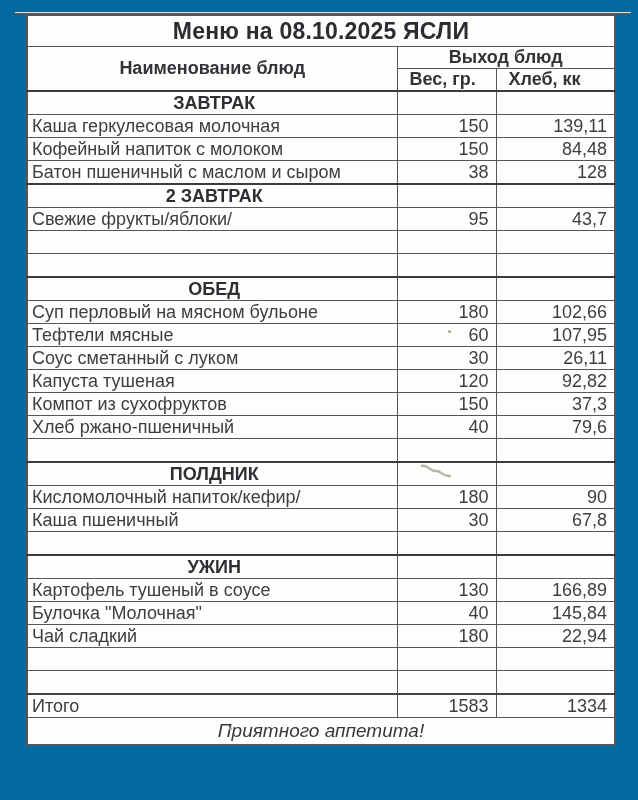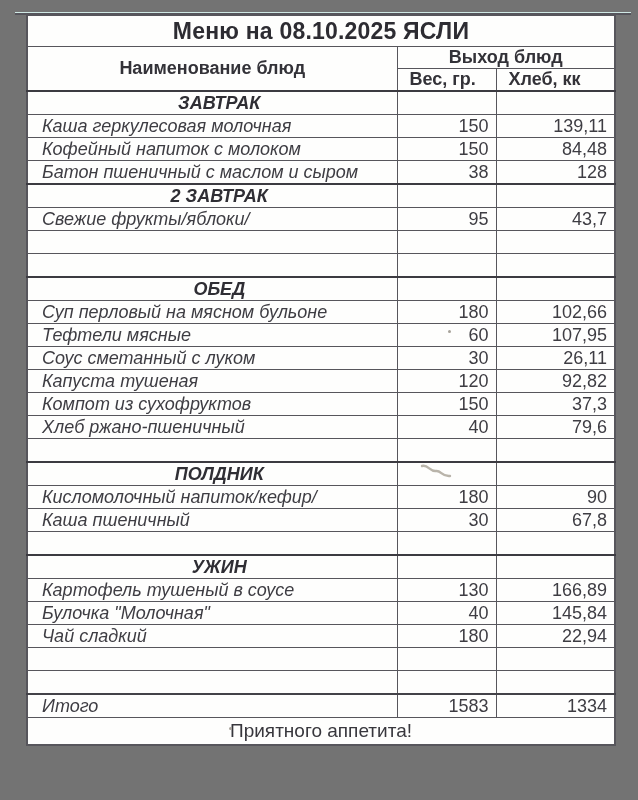--- a/index.html
+++ b/index.html
@@ -5,21 +5,21 @@
   html, body {
     margin: 0; padding: 0;
     width: 638px; height: 800px;
     background: #fbfbf8;
     font-family: "Liberation Sans", "DejaVu Sans", sans-serif;
   }
   .page {
     position: relative;
     width: 638px; height: 800px;
     overflow: hidden;
-    background: #737373;
+    background: #0369a1;
   }
   
   .top-rule {
     position: absolute;
     left: 15px; top: 13px;
     width: 616px; height: 2px;
     background: #56555c;
     box-shadow: 0 -1px 0 #cfe8e4;
   }
   table.menu {
@@ -59,33 +59,34 @@
 
   tbody td {
     height: 22px;
     font-size: 18px;
     color: #3e3d43;
     padding: 0;
     line-height: 1.05;
     white-space: nowrap;
     overflow: hidden;
   }
-  td.name-cell { text-align: left; padding-left: 14px; font-style: italic; }
+  td.name-cell { text-align: left; padding-left: 4px; }
   td.num-cell { text-align: right; padding-right: 7px; }
   tr.section-row td {
     font-weight: bold;
     text-align: center;
     color: #2f2e34;
     border-top-width: 2.5px;
     border-top-color: #3c3b41;
   }
   tr.total-row td { border-top-width: 2px; border-top-color: #434248; }
   td.footer-cell {
     height: 24px;
     text-align: center;
+    font-style: italic;
     font-size: 19px;
     color: #38373d;
     border-top-width: 2px;
   }
   
   .squiggle { position: absolute; left: 419px; top: 462px; }
   .dot {
     position: absolute;
     width: 3px; height: 3px;
     border-radius: 50%;

